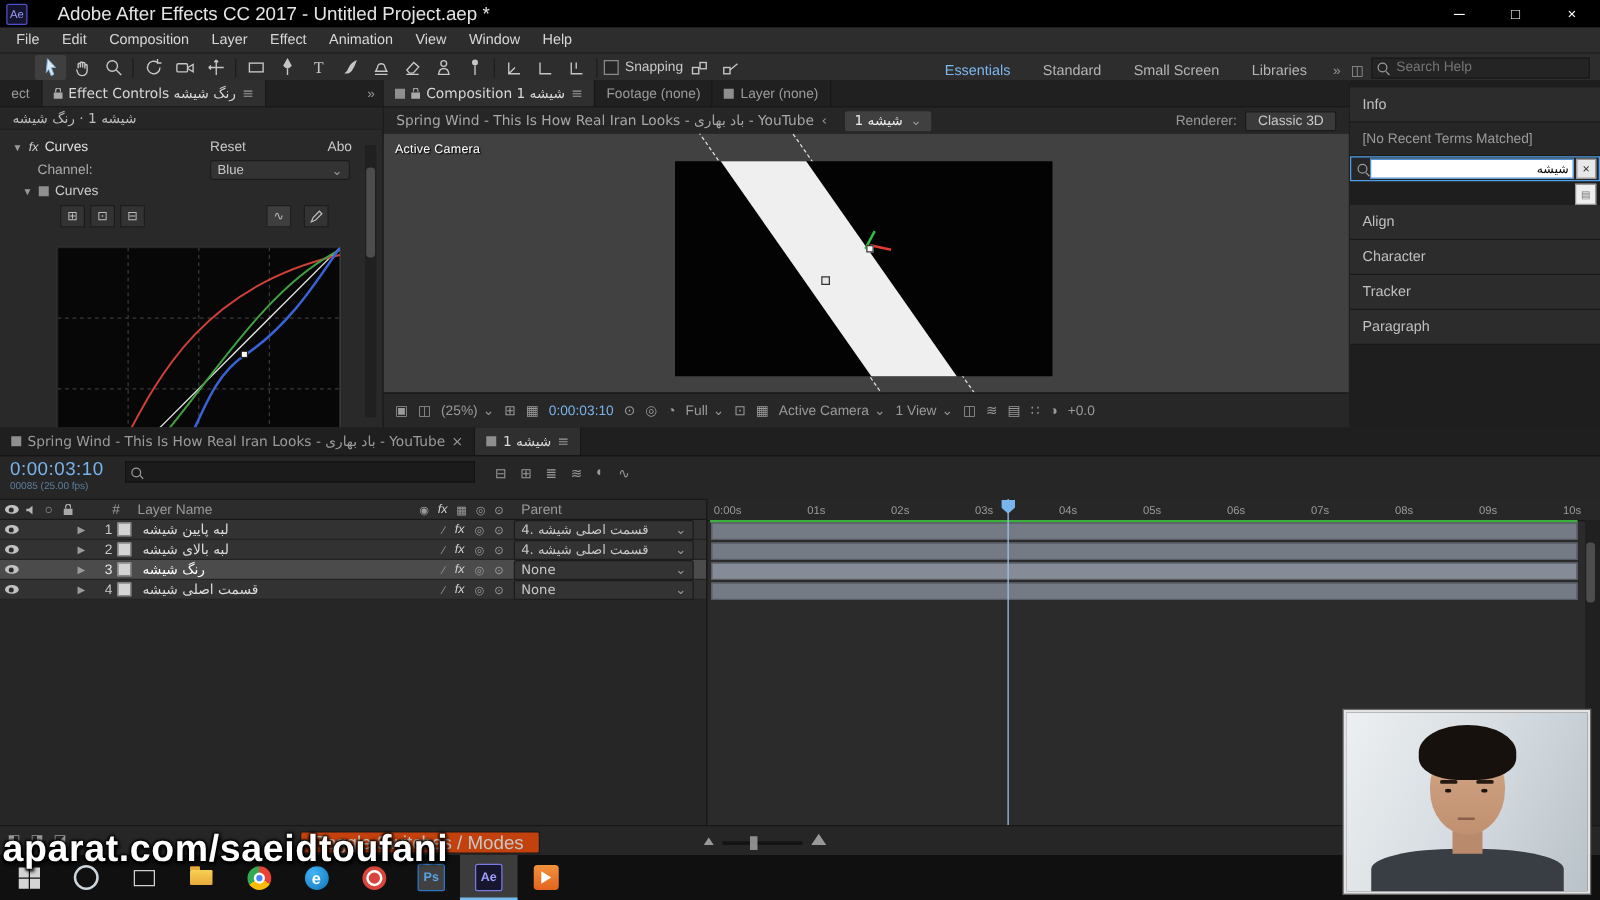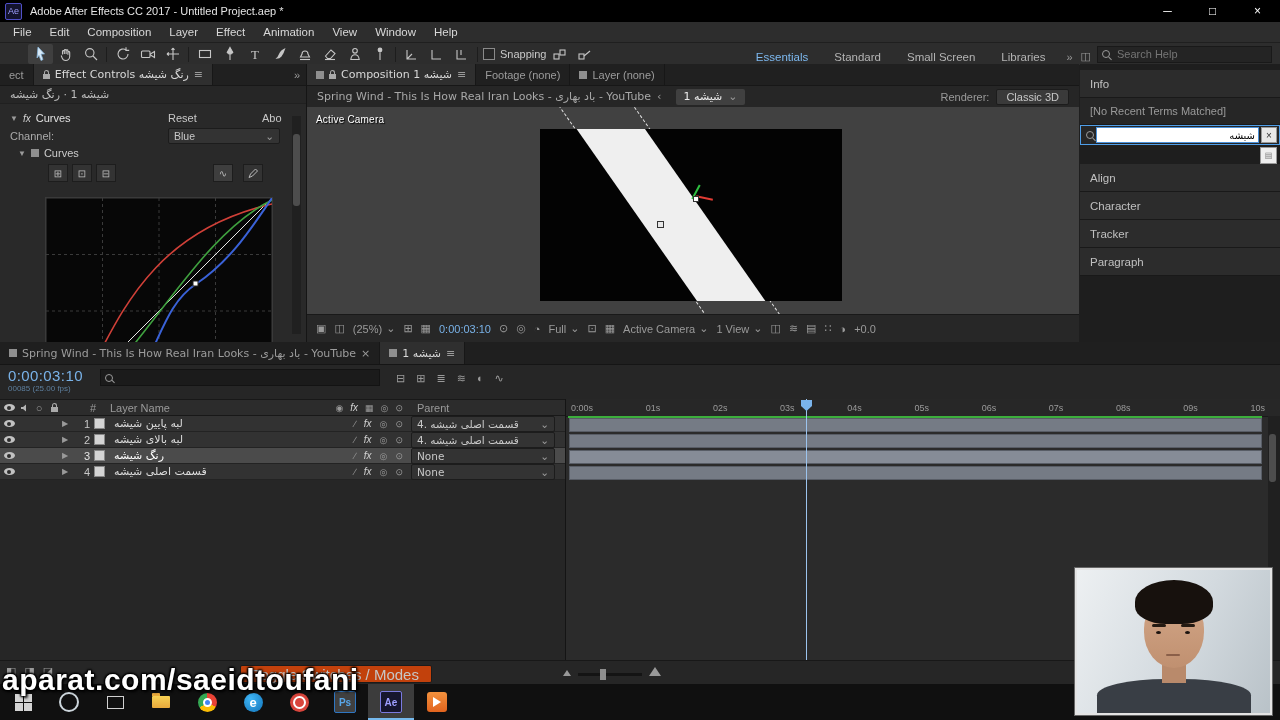--- a/index.html
+++ b/index.html
@@ -6,21 +6,21 @@
   .screen{position:relative;width:1280px;height:720px;overflow:hidden;background:#1e1e1e;
           font-family:"Liberation Sans",sans-serif;font-size:11px;color:#ccc}
   .abs{position:absolute}
   .fa{font-family:"DejaVu Sans","Liberation Sans",sans-serif}
   .flex{display:flex;align-items:flex-end}
 
   
   .titlebar{position:absolute;left:0;top:0;width:1280px;height:22px;background:#000;display:flex;align-items:center}
   .app-badge{width:15px;height:15px;margin-left:5px;background:#14142e;border:1px solid#5050c8;color:#9f9fff;
              font-size:9px;display:flex;align-items:center;justify-content:center;border-radius:2px}
-  .tb-title{margin-left:8px;color:#e4e4e4;font-size:11px}
+  .tb-title{margin-left:24px;color:#e4e4e4;font-size:15px}
   .win-btns{margin-left:auto;display:flex}
   .win-btn{width:45px;height:22px;display:flex;align-items:center;justify-content:center;color:#fff;font-size:12px}
 
   
   .menubar{position:absolute;left:0;top:22px;width:1280px;height:20px;background:#2d2d2d;display:flex;align-items:center;padding-left:4px}
   .menu-item{padding:0 9px;color:#d8d8d8;font-size:11.5px}
 
   
   .toolbar{position:absolute;left:0;top:42px;width:1280px;height:22px;background:#2d2d2d;border-top:1px solid #1f1f1f;display:flex;align-items:center}
   .tool{width:25px;height:20px;display:flex;align-items:center;justify-content:center}
@@ -325,21 +325,21 @@
     <div class="ec-context fa">شیشه 1 · رنگ شیشه</div>
 
     <div class="ec-row" style="margin-top:5px">
       <span class="glyph" style="font-size:8px">▼</span>
       <span class="fx-badge">fx</span>
       <span style="color:#e0e0e0">Curves</span>
       <span class="link" style="position:absolute;left:168px">Reset</span>
       <span class="link" style="position:absolute;left:262px">Abo</span>
     </div>
     <div class="ec-row">
-      <span style="color:#aaa;">Channel:</span>
+      <span style="color:#aaa;margin-left:20px">Channel:</span>
       <div class="dropdown" style="position:absolute;left:168px;width:100px;justify-content:space-between">
         <span>Blue</span>
         <span class="glyph">⌄</span>
       </div>
     </div>
     <div class="ec-row" style="height:16px">
       <span class="glyph" style="font-size:8px;margin-left:8px">▼</span>
       <span class="sqic"></span>
       <span>Curves</span>
     </div>

